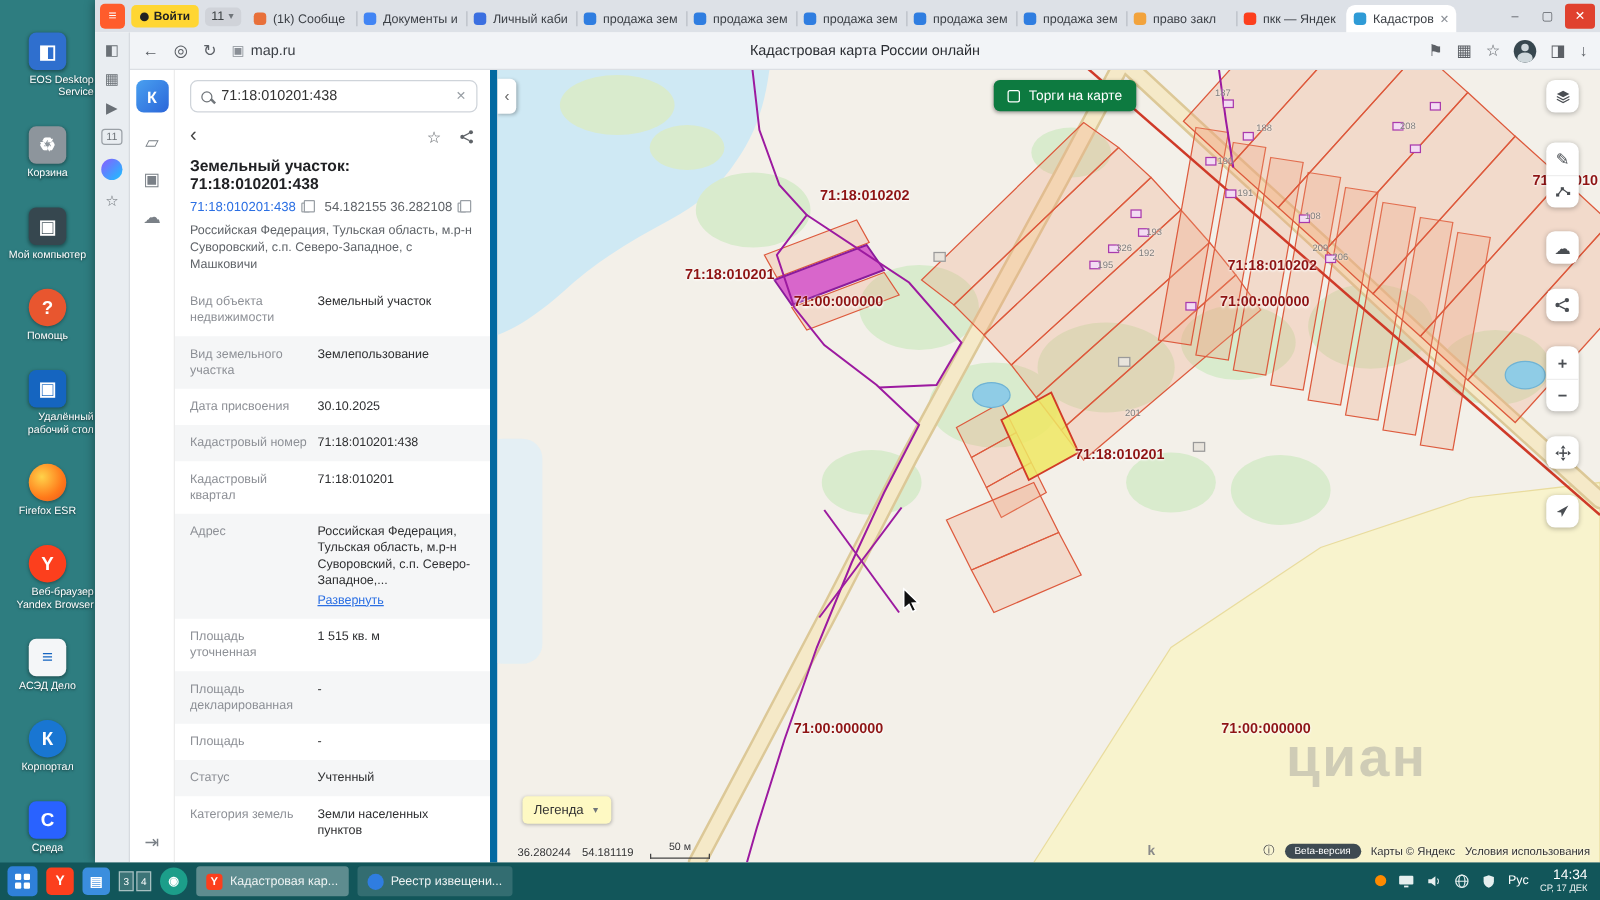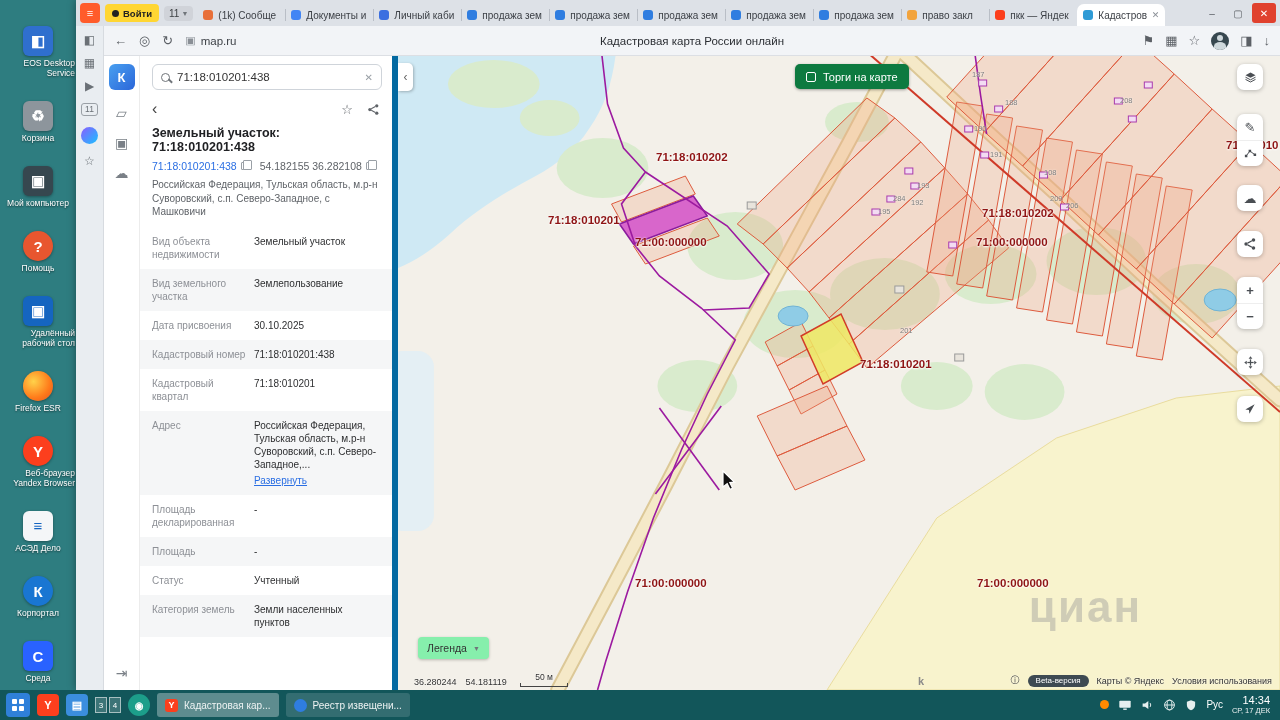--- a/index.html
+++ b/index.html
@@ -90,21 +90,21 @@
 #map-svg{position:absolute;inset:0;width:100%;height:100%}
 .qlabel{position:absolute;font-size:11.5px;font-weight:bold;color:#8e1414;white-space:nowrap;text-shadow:0 0 2px #fff,0 1px 2px #fff}
 .bnum{position:absolute;font-size:7.5px;color:#7d7d7d;text-shadow:0 0 2px #fff}
 .map-collapse{position:absolute;left:0;top:7px;width:15px;height:28px;background:#fff;border-radius:0 5px 5px 0;box-shadow:1px 1px 3px rgba(0,0,0,.25);display:flex;align-items:center;justify-content:center;font-size:12px;color:#666;z-index:5}
 .torgi{position:absolute;left:397px;top:8px;height:25px;background:#0d7a40;border-radius:5px;color:#fff;font-size:11px;display:flex;align-items:center;gap:7px;padding:0 11px;box-shadow:0 1px 3px rgba(0,0,0,.35);z-index:5}
 .torgi .sq{width:10px;height:10px;border:1.5px solid #fff;border-radius:2px;flex:none}
 .mctl{position:absolute;right:17px;width:26px;background:#fff;border-radius:7px;box-shadow:0 1px 4px rgba(0,0,0,.25);display:flex;flex-direction:column;align-items:stretch;z-index:5;overflow:hidden}
 .mctl .cbtn{height:26px;display:flex;align-items:center;justify-content:center;font-size:13px;color:#4a4e53}
 .mctl .cbtn+.cbtn{border-top:1px solid #eee}
 .zbtn{font-size:15px;font-weight:bold}
-.legend-btn{position:absolute;left:20px;top:581px;height:22px;background:#86efac;border-radius:4px;box-shadow:0 1px 3px rgba(0,0,0,.25);font-size:10.5px;color:#333;display:flex;align-items:center;gap:6px;padding:0 9px;z-index:5}
+.legend-btn{position:absolute;left:20px;top:581px;height:22px;background:#fef9c3;border-radius:4px;box-shadow:0 1px 3px rgba(0,0,0,.25);font-size:10.5px;color:#333;display:flex;align-items:center;gap:6px;padding:0 9px;z-index:5}
 .legend-btn .caret{font-size:7px;color:#70757a}
 .coords{position:absolute;left:16px;bottom:3px;font-size:9px;color:#333;text-shadow:0 0 2px #fff;display:flex;gap:9px;z-index:5}
 .scalebox{position:absolute;left:122px;bottom:3px;width:48px;text-align:center;font-size:8.5px;color:#333;text-shadow:0 0 2px #fff;z-index:5}
 .scalebox .bar{height:4px;border-left:1px solid #444;border-right:1px solid #444;border-bottom:1px solid #444;margin-top:1px}
 .kmark{position:absolute;left:520px;bottom:3px;font-size:11px;font-weight:bold;color:#8a8a8a;z-index:5}
 .attr{position:absolute;right:8px;bottom:3px;display:flex;align-items:center;gap:8px;font-size:9px;color:#333;text-shadow:0 0 2px #fff;z-index:5}
 .beta{background:#3e4a52;color:#fff;font-size:8px;padding:1.5px 8px;border-radius:8px;text-shadow:none}
 .watermark{position:absolute;right:138px;bottom:58px;font-size:44px;font-weight:bold;color:rgba(150,150,150,.42);letter-spacing:2px;z-index:4;point-events:none}
 
 
@@ -330,20 +330,24 @@
                 <div class="ilabel">Кадастровый номер</div>
                 <div class="ival">71:18:010201:438</div>
               </div>
               <div class="irow">
                 <div class="ilabel">Кадастровый квартал</div>
                 <div class="ival">71:18:010201</div>
               </div>
               <div class="irow">
                 <div class="ilabel">Адрес</div>
                 <div class="ival">Российская Федерация, Тульская область, м.р-н Суворовский, с.п. Северо-Западное,...<div class="ilink">Развернуть</div></div>
+              </div>
+              <div class="irow">
+                <div class="ilabel">Площадь уточненная</div>
+                <div class="ival">1 515 кв. м</div>
               </div>
               <div class="irow">
                 <div class="ilabel">Площадь декларированная</div>
                 <div class="ival">-</div>
               </div>
               <div class="irow">
                 <div class="ilabel">Площадь</div>
                 <div class="ival">-</div>
               </div>
               <div class="irow">
@@ -462,21 +466,21 @@
               <div class="qlabel" style="left: 579px; top: 521px;">71:00:000000</div>
               <div class="qlabel" style="left: 828px; top: 83px;">71:18:010</div>
             </div>
           <div id="bnums">
               <div class="bnum" style="left: 574px; top: 14px;">187</div>
               <div class="bnum" style="left: 607px; top: 42px;">188</div>
               <div class="bnum" style="left: 576px; top: 68px;">190</div>
               <div class="bnum" style="left: 592px; top: 94px;">191</div>
               <div class="bnum" style="left: 513px; top: 110px; margin-top: 32px;">192</div>
               <div class="bnum" style="left: 519px; top: 125px;">193</div>
-              <div class="bnum" style="left: 495px; top: 138px;">284</div>
+              <div class="bnum" style="left: 495px; top: 138px;">326</div>
               <div class="bnum" style="left: 480px; top: 151px;">195</div>
               <div class="bnum" style="left: 502px; top: 230px; margin-top: 40px;">201</div>
               <div class="bnum" style="left: 646px; top: 112px;">108</div>
               <div class="bnum" style="left: 668px; top: 145px;">206</div>
               <div class="bnum" style="left: 722px; top: 40px;">208</div>
               <div class="bnum" style="left: 652px; top: 138px;">209</div>
             </div>
 
           <div class="map-collapse">‹</div>
           <div class="torgi">

